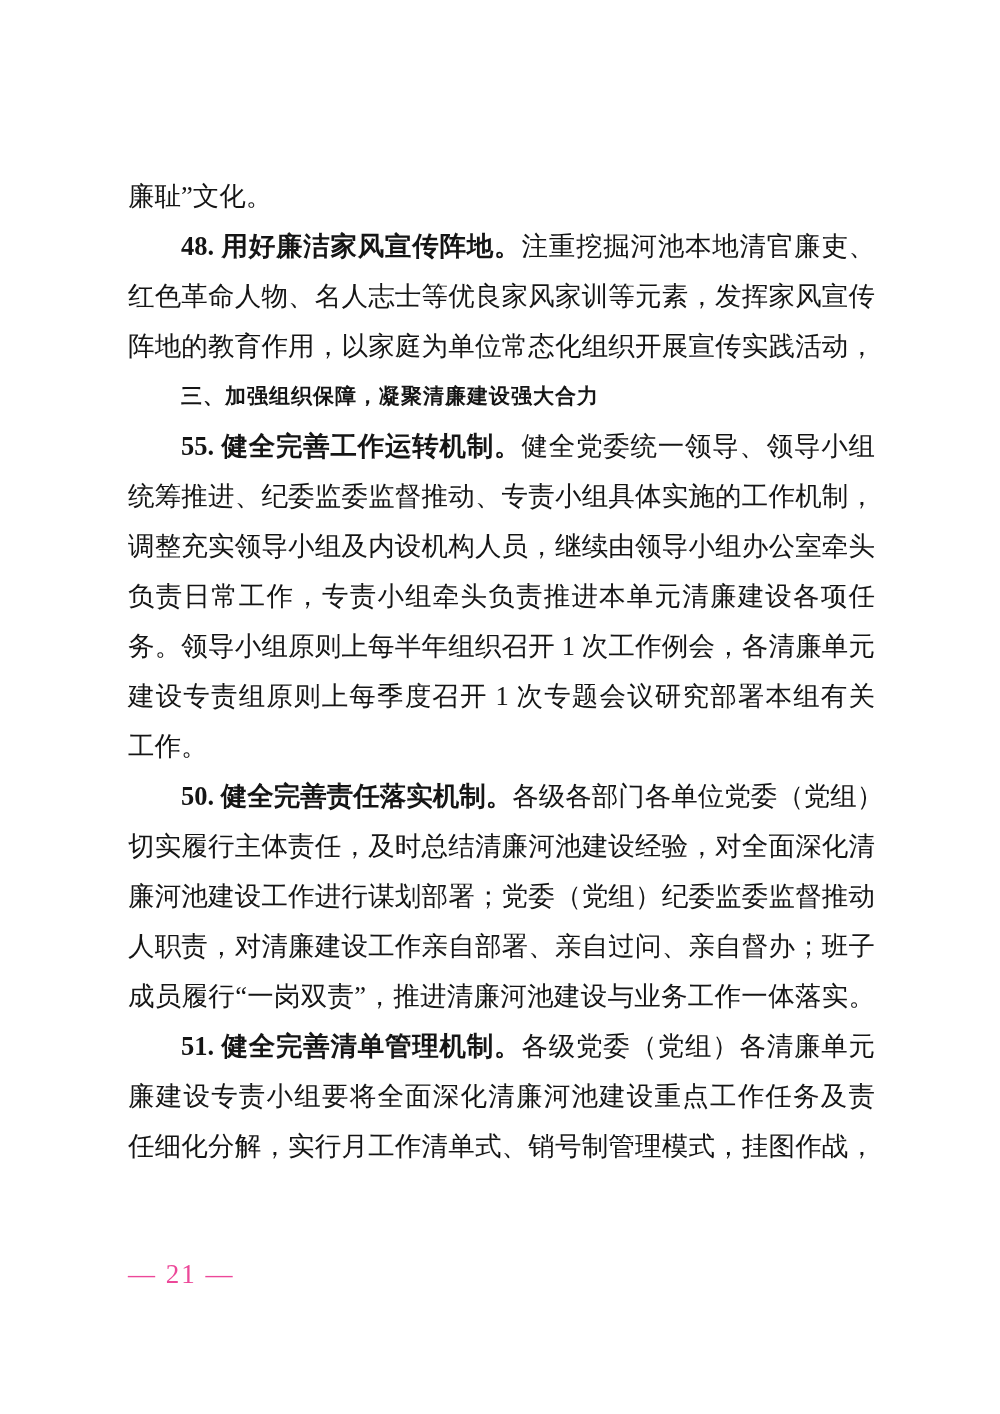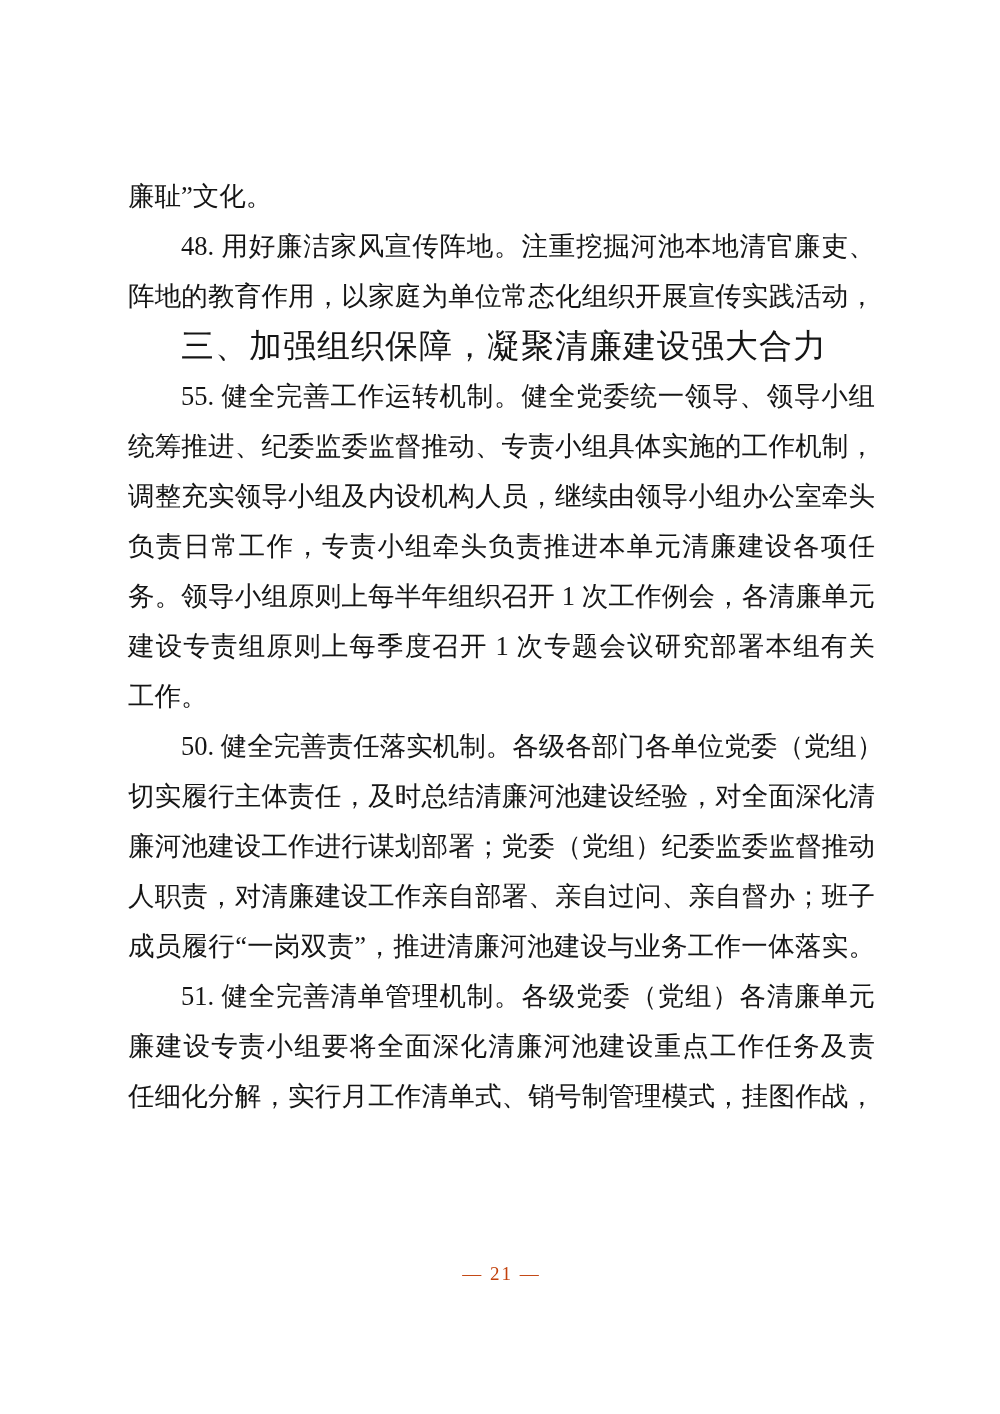--- a/index.html
+++ b/index.html
@@ -36,49 +36,50 @@
   }
   
   .ln.noj {
     text-align: center;
     text-align-last: left;
     -moz-text-align-last: left;
   }
   
   .ind { text-indent: 53px; }
   
-  .lead { font-weight: 400; }
+  .lead { font-weight: 700; }
   
   .heading {
     font-family: "Liberation Sans", sans-serif;
-    font-weight: 400;
-    font-size: 33px;
+    font-weight: 700;
+    font-size: 21px;
     letter-spacing: 1px;
   }
   .pagenum {
     position: absolute;
     top: 1256px;
     right: 125px;
     width: 747px;
-    text-align: center;
-    font-size: 19px;
+    text-align: left;
+    font-size: 27px;
     line-height: 36px;
-    color: #c2410c;
+    color: #ec4899;
     letter-spacing: 2px;
   }
 </style>
 </head>
 <body>
 
 <div class="page">
   <div class="content">
 
     <div class="ln noj">廉耻”文化。</div>
 
     <div class="ln ind"><span class="lead">48. 用好廉洁家风宣传阵地。</span><span>注重挖掘河池本地清官廉吏、</span></div>
+    <div class="ln">红色革命人物、名人志士等优良家风家训等元素，发挥家风宣传</div>
     <div class="ln">阵地的教育作用，以家庭为单位常态化组织开展宣传实践活动，</div>
 
     <div class="ln noj ind heading">三、加强组织保障，凝聚清廉建设强大合力</div>
 
     <div class="ln ind"><span class="lead">55. 健全完善工作运转机制。</span><span>健全党委统一领导、领导小组</span></div>
     <div class="ln">统筹推进、纪委监委监督推动、专责小组具体实施的工作机制，</div>
     <div class="ln">调整充实领导小组及内设机构人员，继续由领导小组办公室牵头</div>
     <div class="ln">负责日常工作，专责小组牵头负责推进本单元清廉建设各项任</div>
     <div class="ln">务。领导小组原则上每半年组织召开 1 次工作例会，各清廉单元</div>
     <div class="ln">建设专责组原则上每季度召开 1 次专题会议研究部署本组有关</div>

